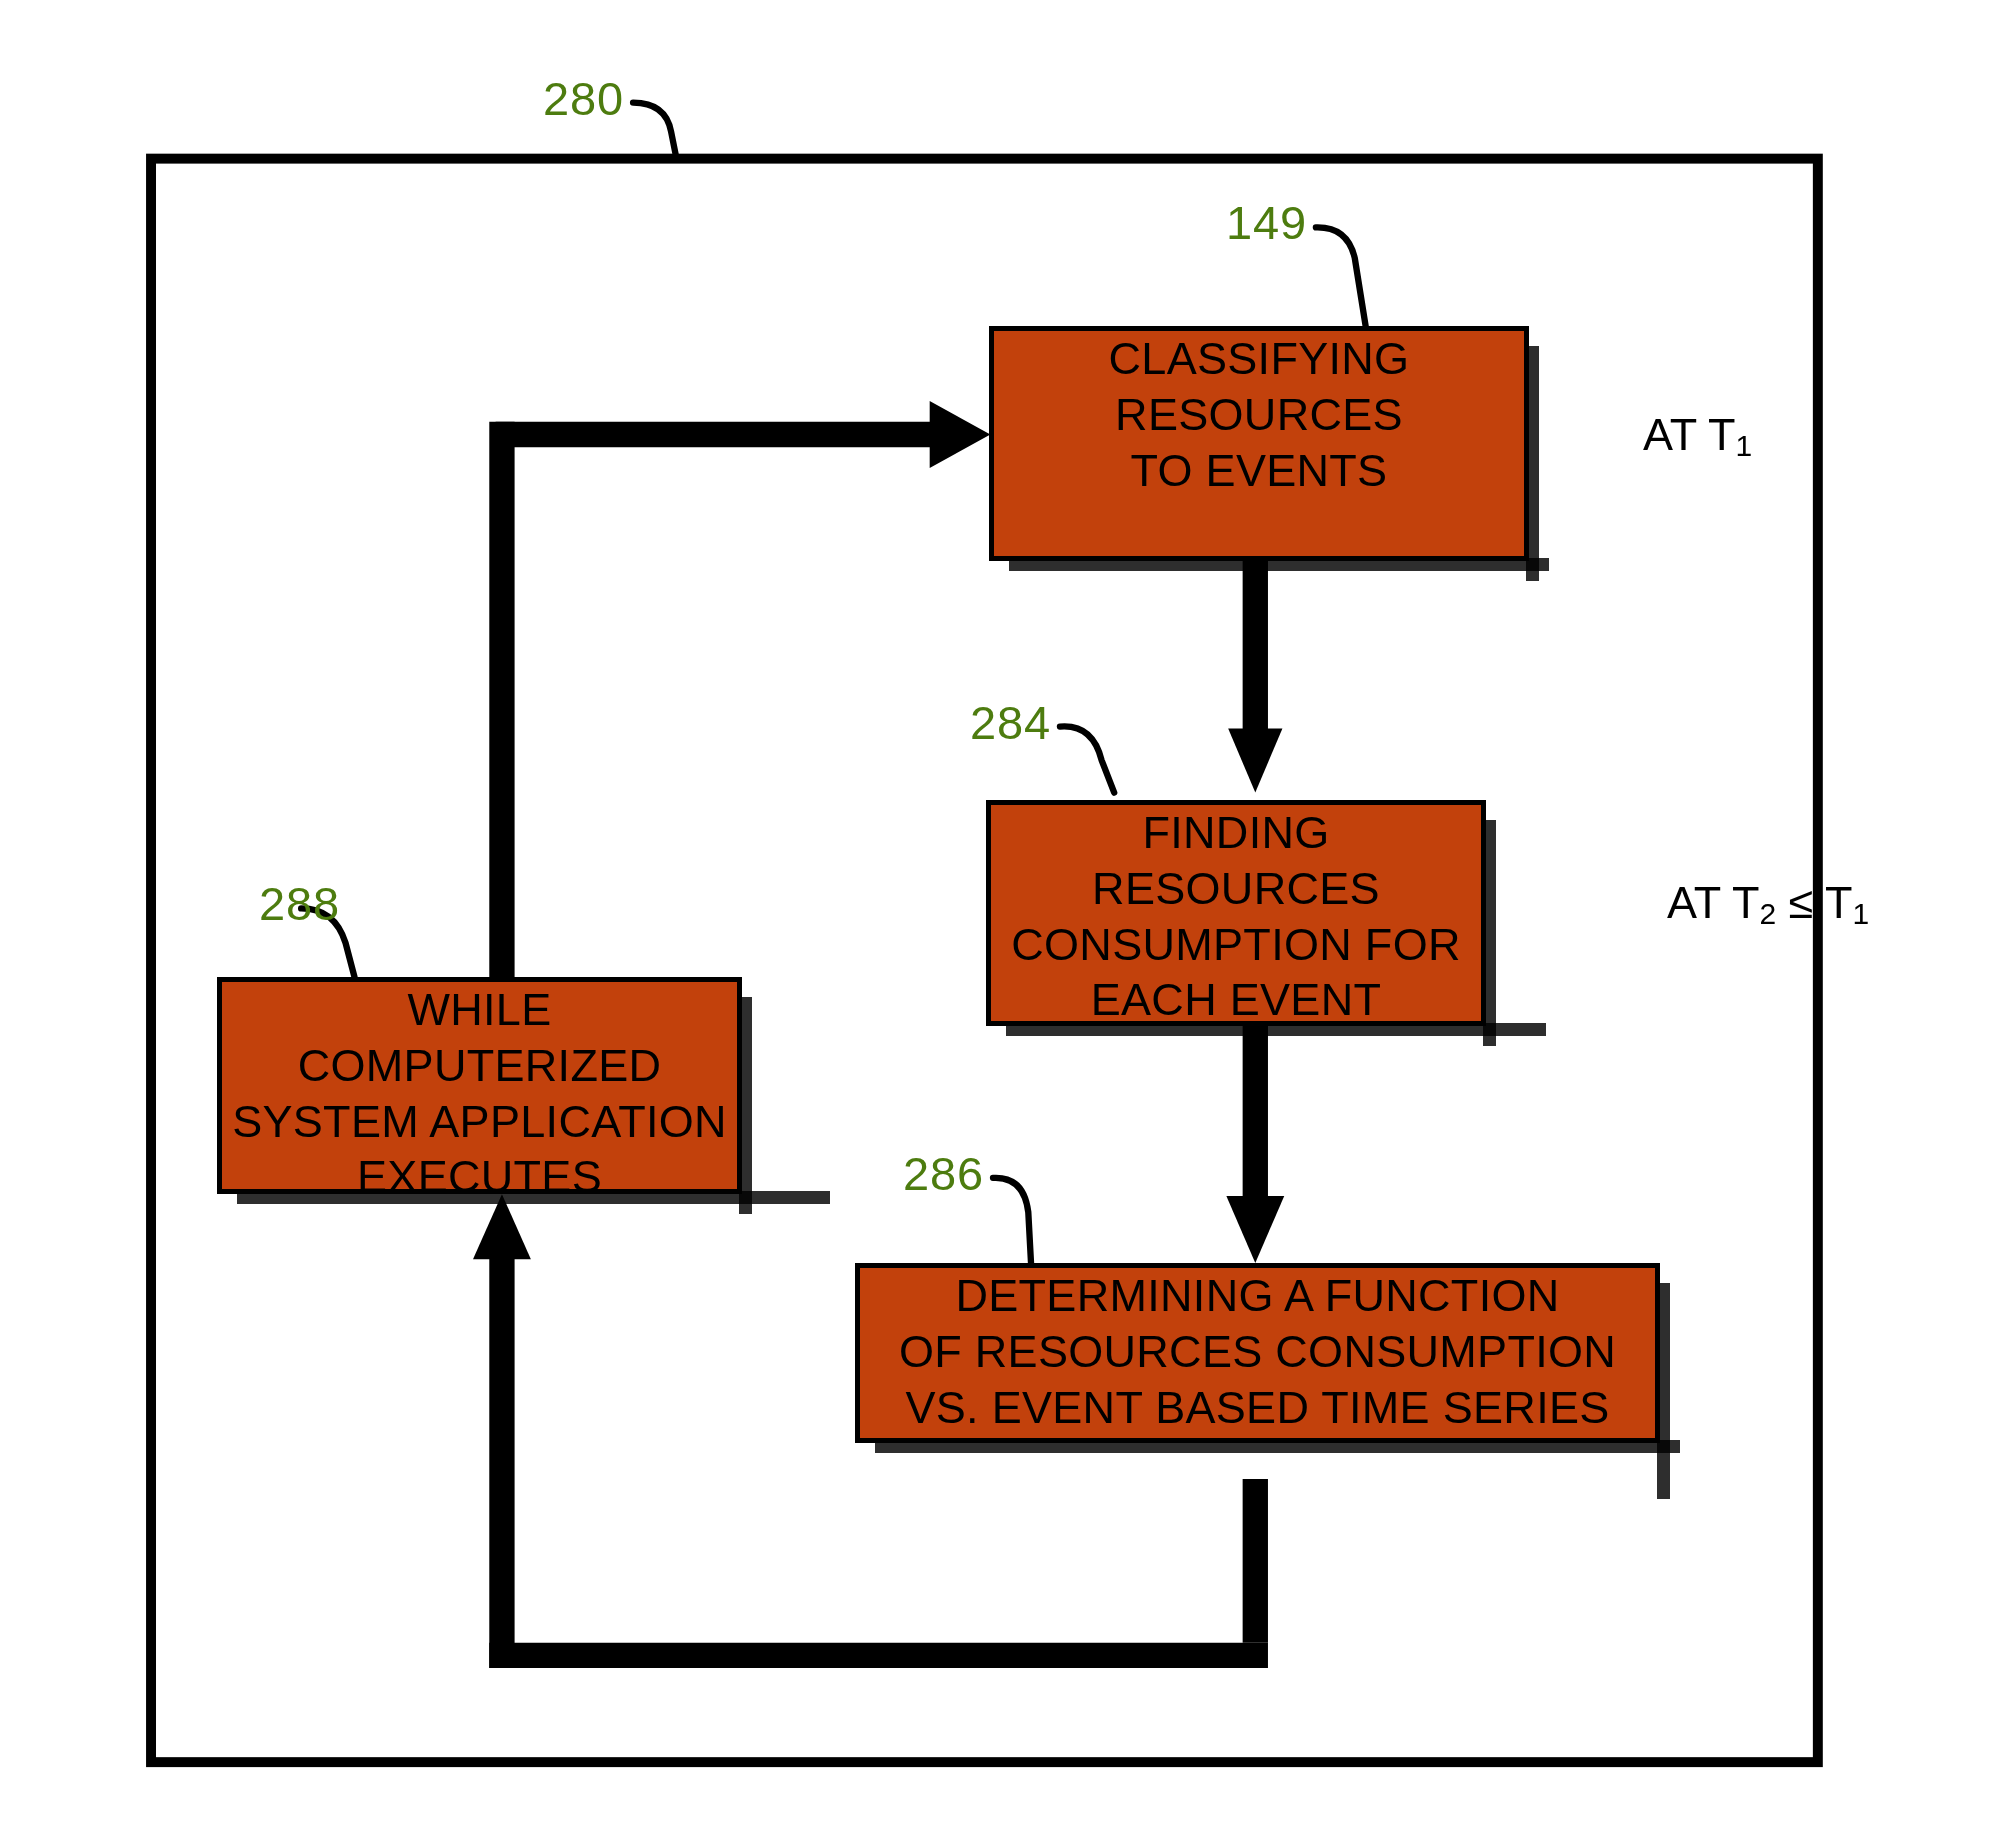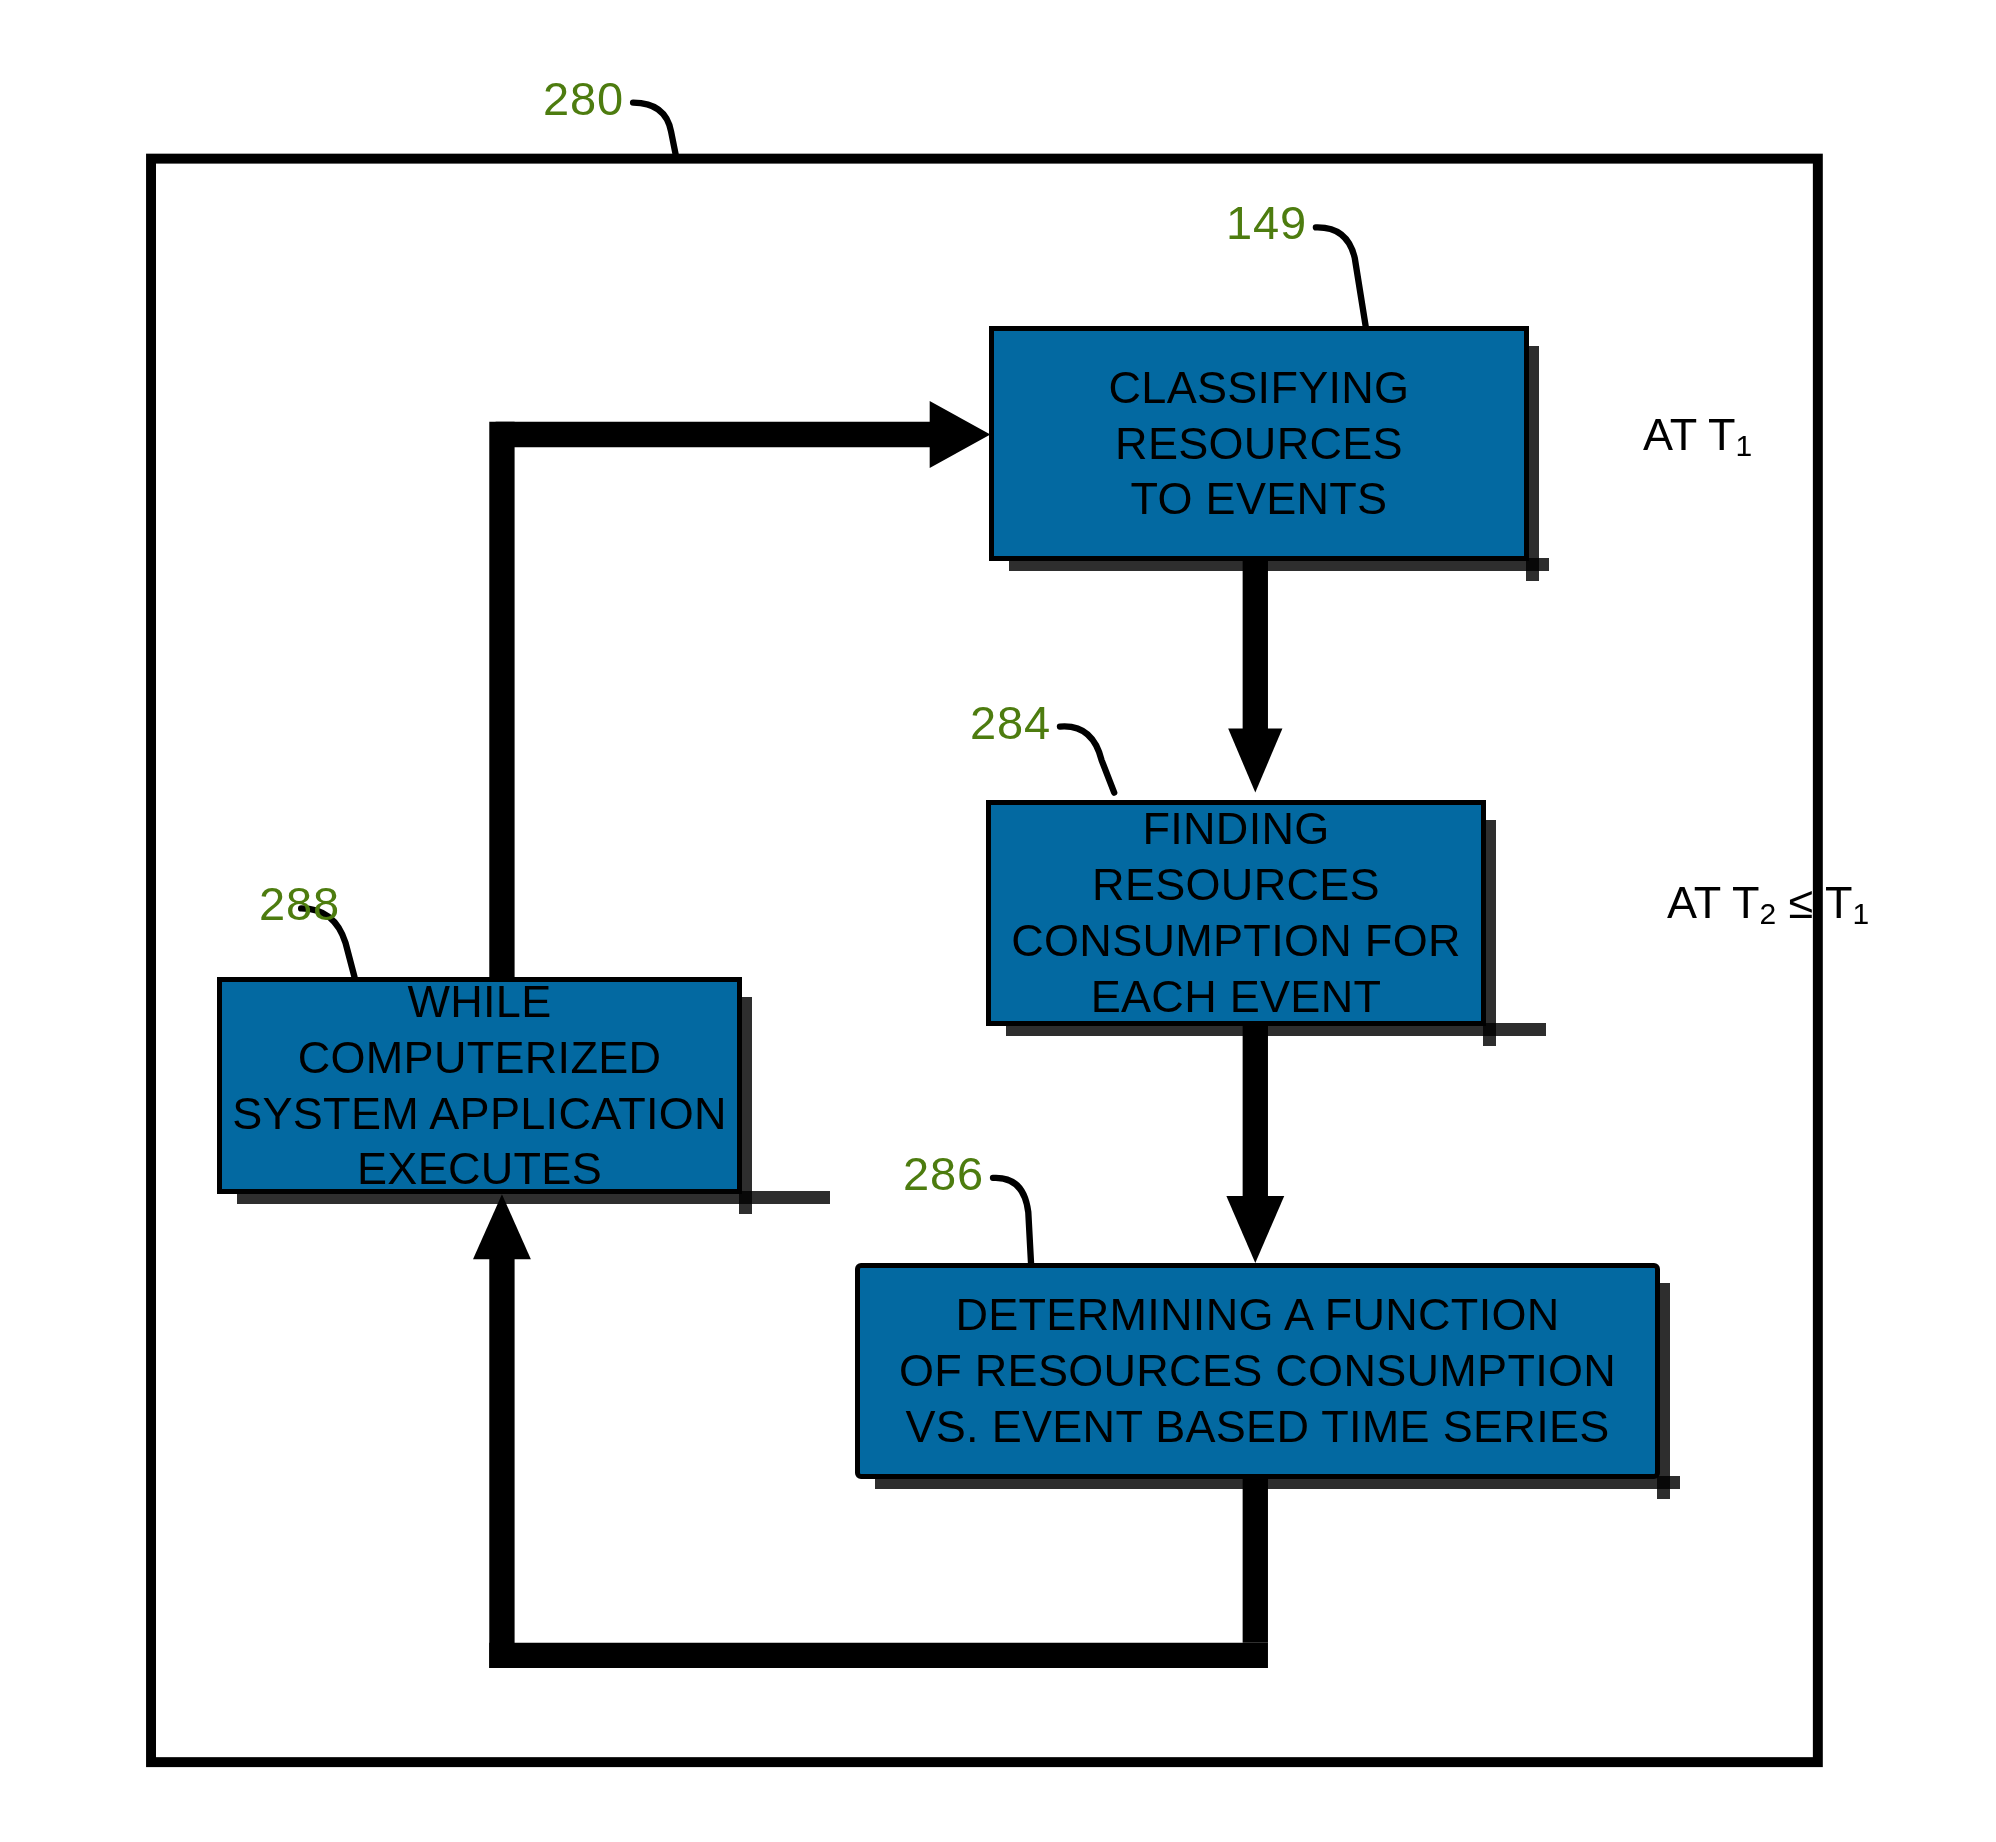--- a/index.html
+++ b/index.html
@@ -39,24 +39,24 @@
   }
   .time-note sub {
     font-size: 30px;
     vertical-align: baseline;
     position: relative;
     top: 6.3px;
   }
   .pbox {
     position: absolute;
     box-sizing: border-box;
-    background: #0369a1;
+    background: #c2410c;
     border: 5.4px solid #000000;
     display: flex;
-    align-items: center;
+    align-items: flex-start;
     justify-content: center;
   }
   .pbox .shadow-r {
     position: absolute;
     background: #000000;
     opacity: 0.82;
   }
   .pbox-text {
     font-family: "Liberation Sans", sans-serif;
     font-size: 45px;
@@ -146,21 +146,21 @@
     <div class="shadow-r" style="left:14.5px; bottom:-14.5px; width:540px; height:12.7px;"></div>
     <div class="pbox-text">FINDING RESOURCES
 CONSUMPTION FOR
 EACH EVENT</div>
   </div>
 
   <div class="time-note" style="left:1667px; top:877px;text-align:center;">
     <span>AT T</span><sub>2</sub><span> ≤ T</span><sub>1</sub>
   </div>
 
-  <div class="pbox" style="left:855px; top:1263px; width:805px; height:216px;border-radius:6px;">
+  <div class="pbox" style="left:855px; top:1263px; width:805px; height:180px;">
     <div class="shadow-r" style="right:-14.5px; top:14.5px; width:12.7px; height:216px;"></div>
     <div class="shadow-r" style="left:14.5px; bottom:-14.5px; width:805px; height:12.7px;"></div>
     <div class="pbox-text">DETERMINING A FUNCTION
 OF RESOURCES CONSUMPTION
 VS. EVENT BASED TIME SERIES</div>
   </div>
 
   <div class="pbox" style="left:217px; top:977px; width:525px; height:217px;">
     <div class="shadow-r" style="right:-14.5px; top:14.5px; width:12.7px; height:217px;"></div>
     <div class="shadow-r" style="left:14.5px; bottom:-14.5px; width:593px; height:12.7px;"></div>

